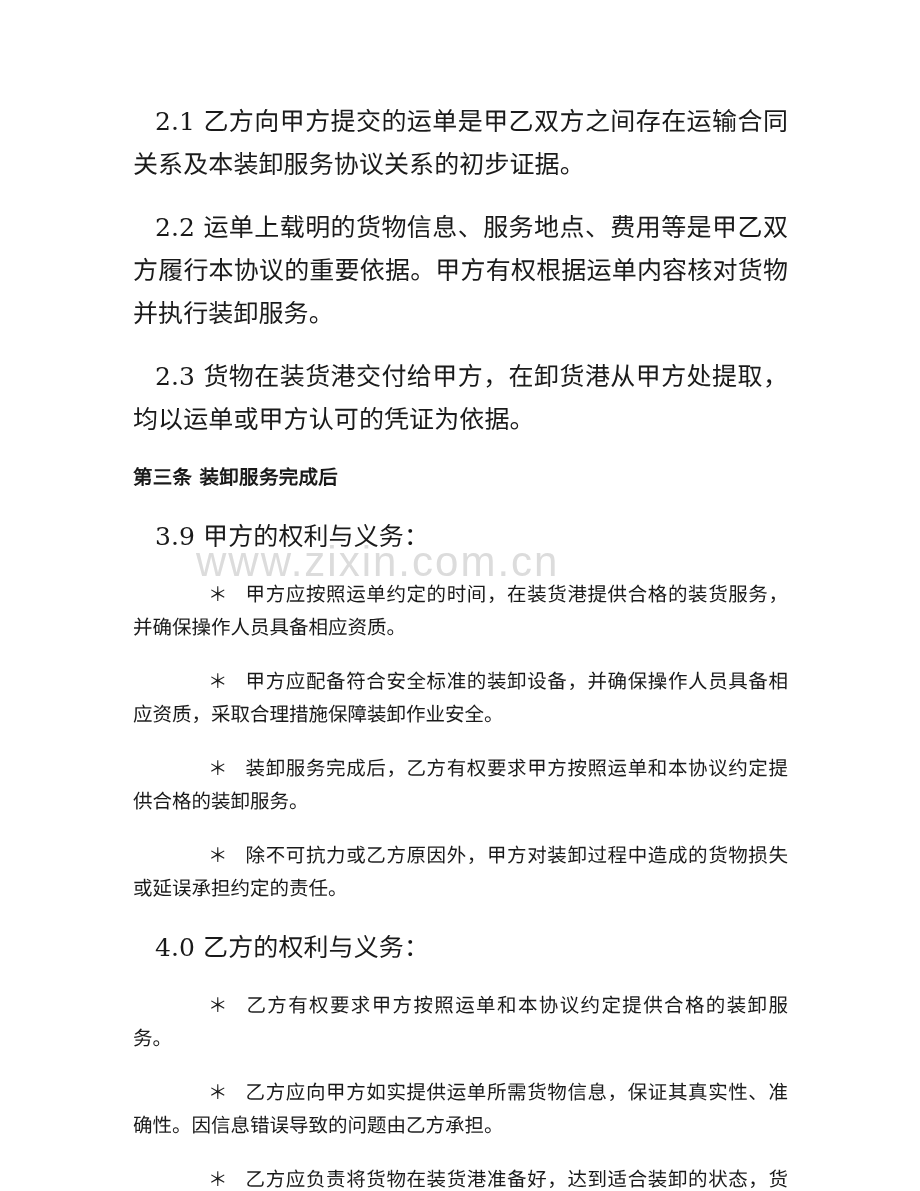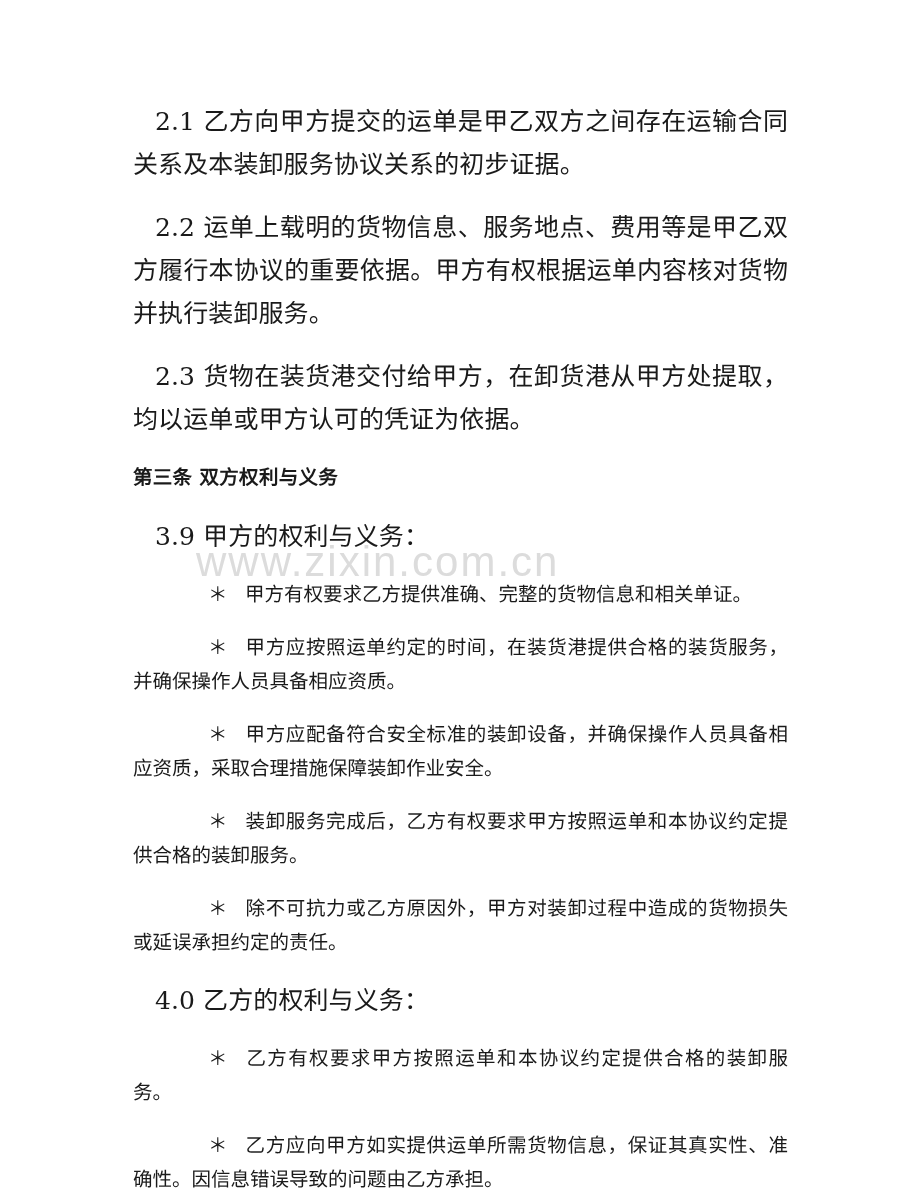--- a/index.html
+++ b/index.html
@@ -93,23 +93,22 @@
 <div id="page">
 
   <div id="watermark-layer">
     <div class="watermark-text">www.zixin.com.cn</div>
   </div>
 
   <div id="content">
       <p class="para">2.1 乙方向甲方提交的运单是甲乙双方之间存在运输合同关系及本装卸服务协议关系的初步证据。</p>
       <p class="para">2.2 运单上载明的货物信息、服务地点、费用等是甲乙双方履行本协议的重要依据。甲方有权根据运单内容核对货物并执行装卸服务。</p>
       <p class="para">2.3 货物在装货港交付给甲方，在卸货港从甲方处提取，均以运单或甲方认可的凭证为依据。</p>
-      <p class="heading">第三条  双方权利与义务</p>
+      <p class="heading">第三条  装卸服务完成后</p>
       <p class="para">3.9 甲方的权利与义务：</p>
-      <p class="bullet"><span class="marker">＊</span><span class="btext">甲方有权要求乙方提供准确、完整的货物信息和相关单证。</span></p>
       <p class="bullet"><span class="marker">＊</span><span class="btext">甲方应按照运单约定的时间，在装货港提供合格的装货服务，并确保操作人员具备相应资质。</span></p>
       <p class="bullet"><span class="marker">＊</span><span class="btext">甲方应配备符合安全标准的装卸设备，并确保操作人员具备相应资质，采取合理措施保障装卸作业安全。</span></p>
       <p class="bullet"><span class="marker">＊</span><span class="btext">装卸服务完成后，乙方有权要求甲方按照运单和本协议约定提供合格的装卸服务。</span></p>
       <p class="bullet"><span class="marker">＊</span><span class="btext">除不可抗力或乙方原因外，甲方对装卸过程中造成的货物损失或延误承担约定的责任。</span></p>
       <p class="para">4.0 乙方的权利与义务：</p>
       <p class="bullet"><span class="marker">＊</span><span class="btext">乙方有权要求甲方按照运单和本协议约定提供合格的装卸服务。</span></p>
       <p class="bullet"><span class="marker">＊</span><span class="btext">乙方应向甲方如实提供运单所需货物信息，保证其真实性、准确性。因信息错误导致的问题由乙方承担。</span></p>
       <p class="bullet"><span class="marker">＊</span><span class="btext">乙方应负责将货物在装货港准备好，达到适合装卸的状态，货物包装应符合运输和装卸的要求。乙方应承担货物自身缺陷造成的损失。</span></p>
     </div>
 

